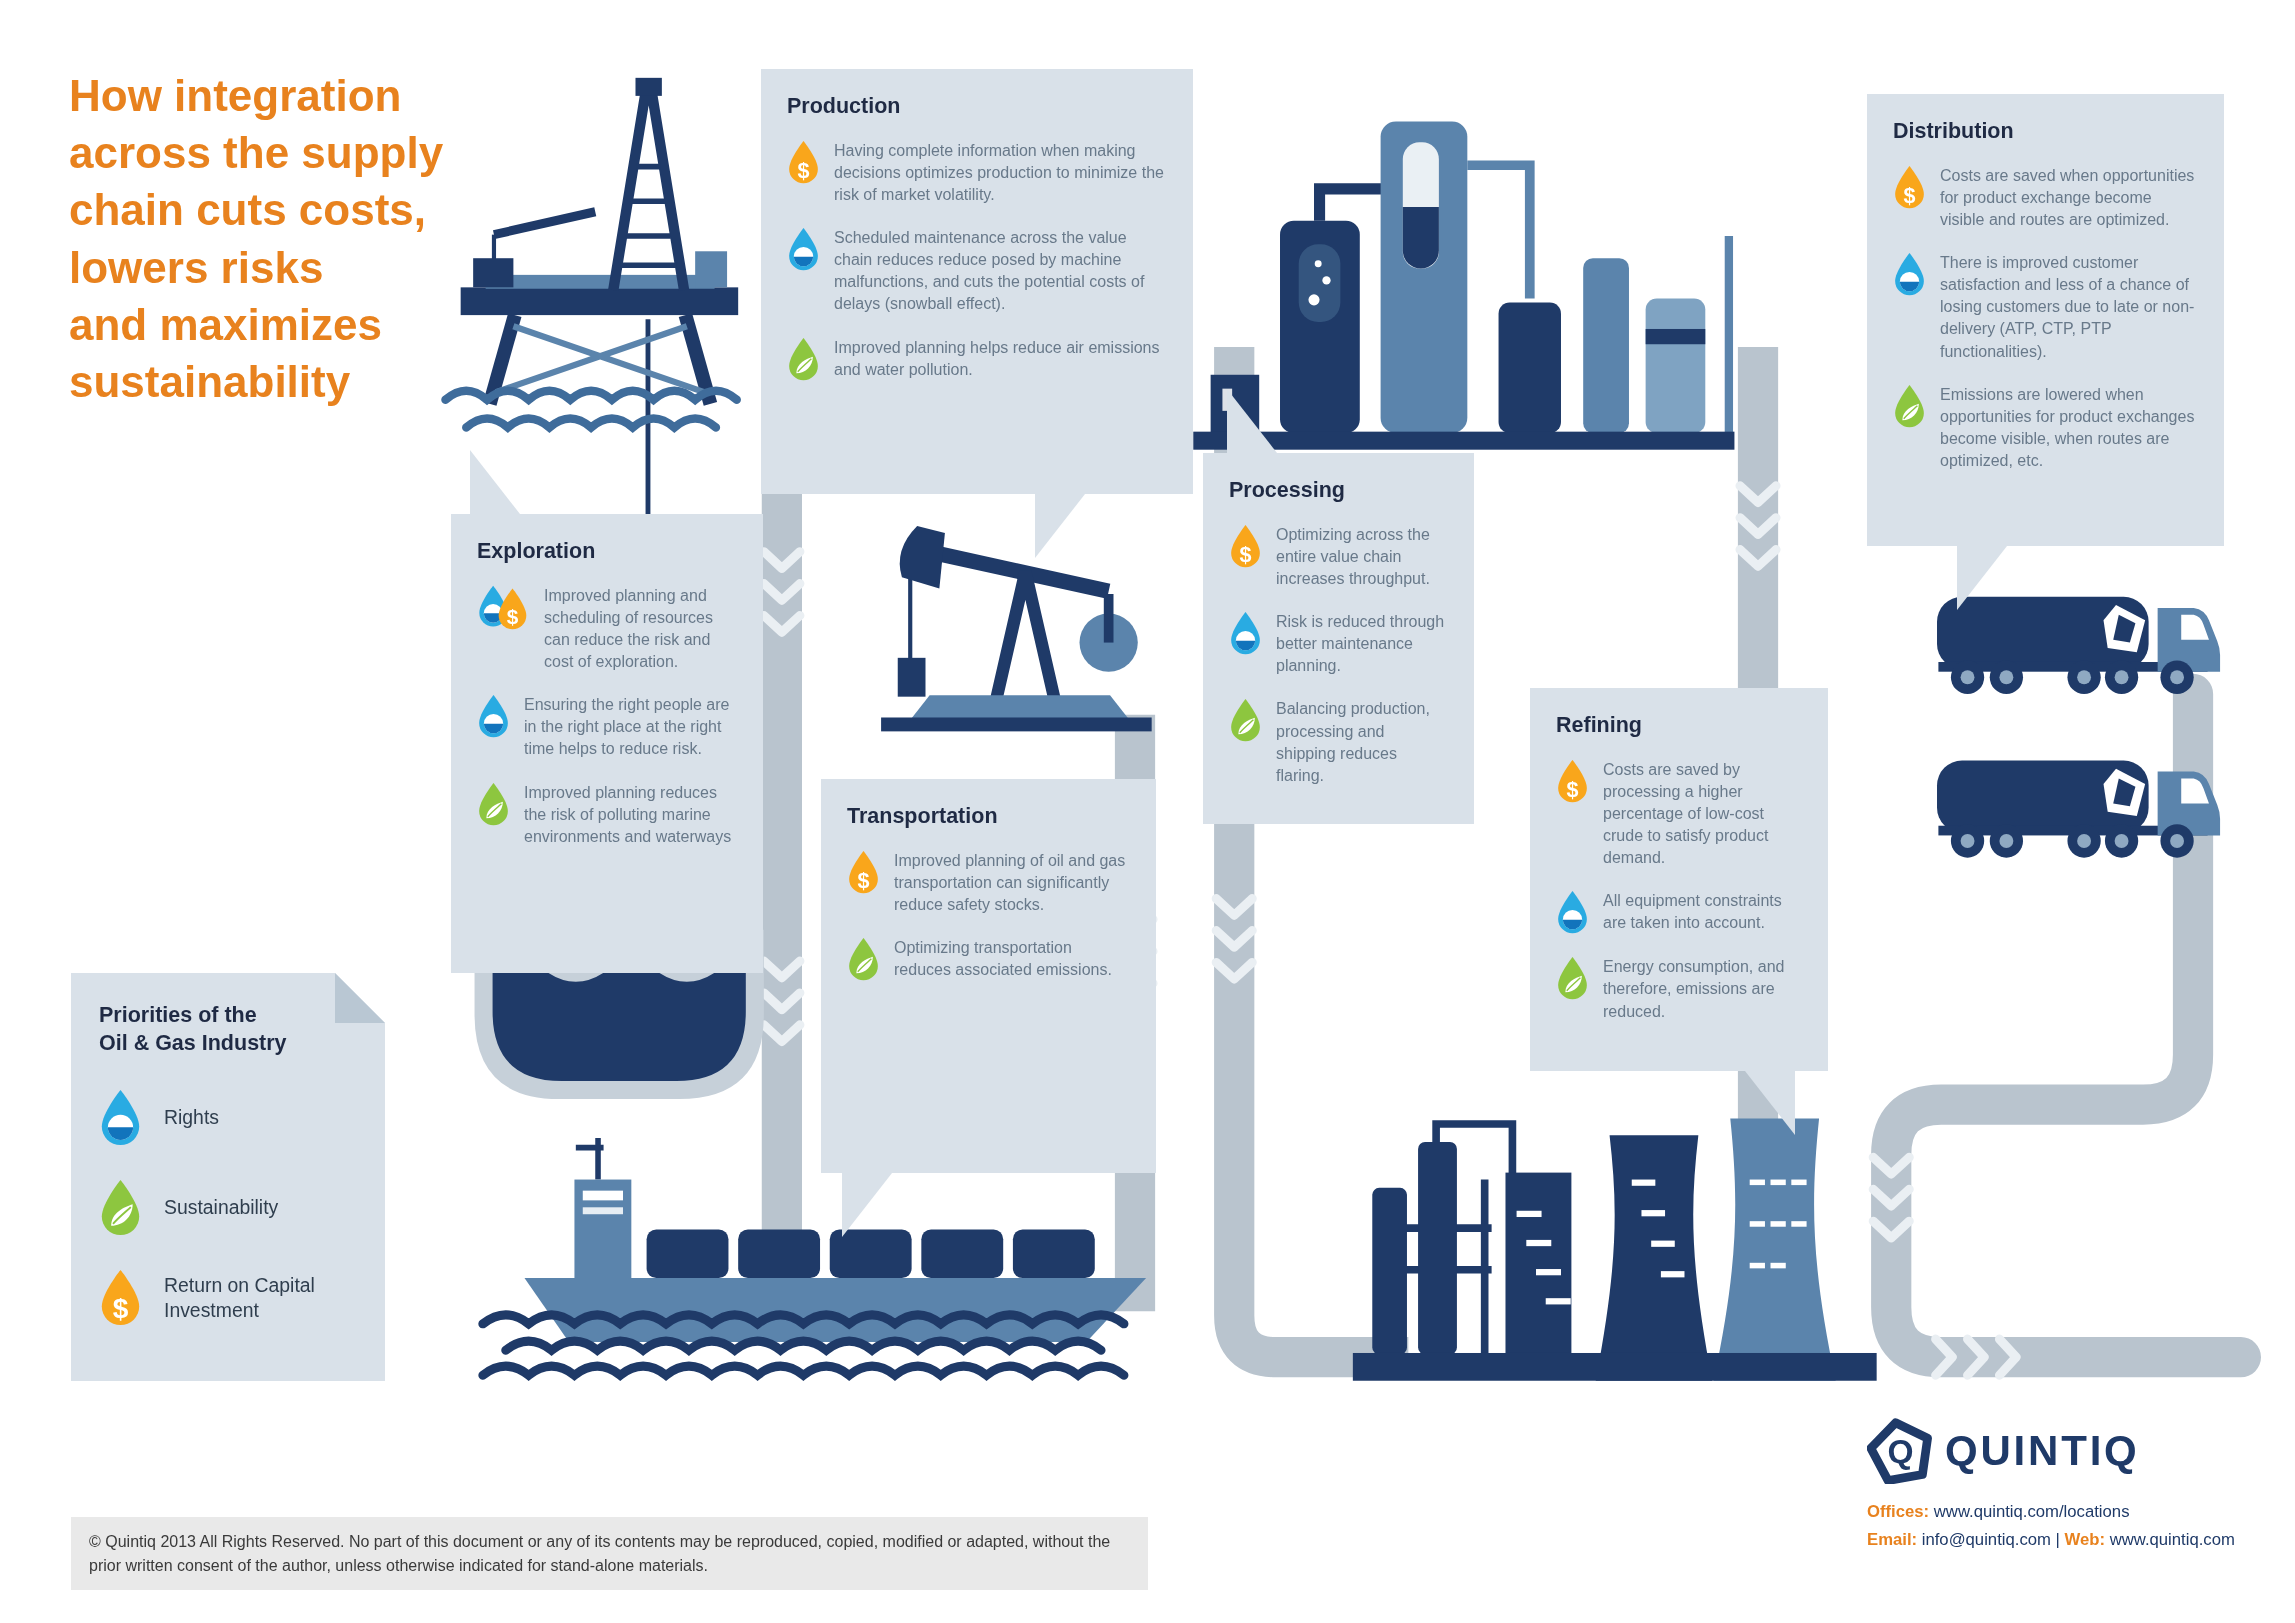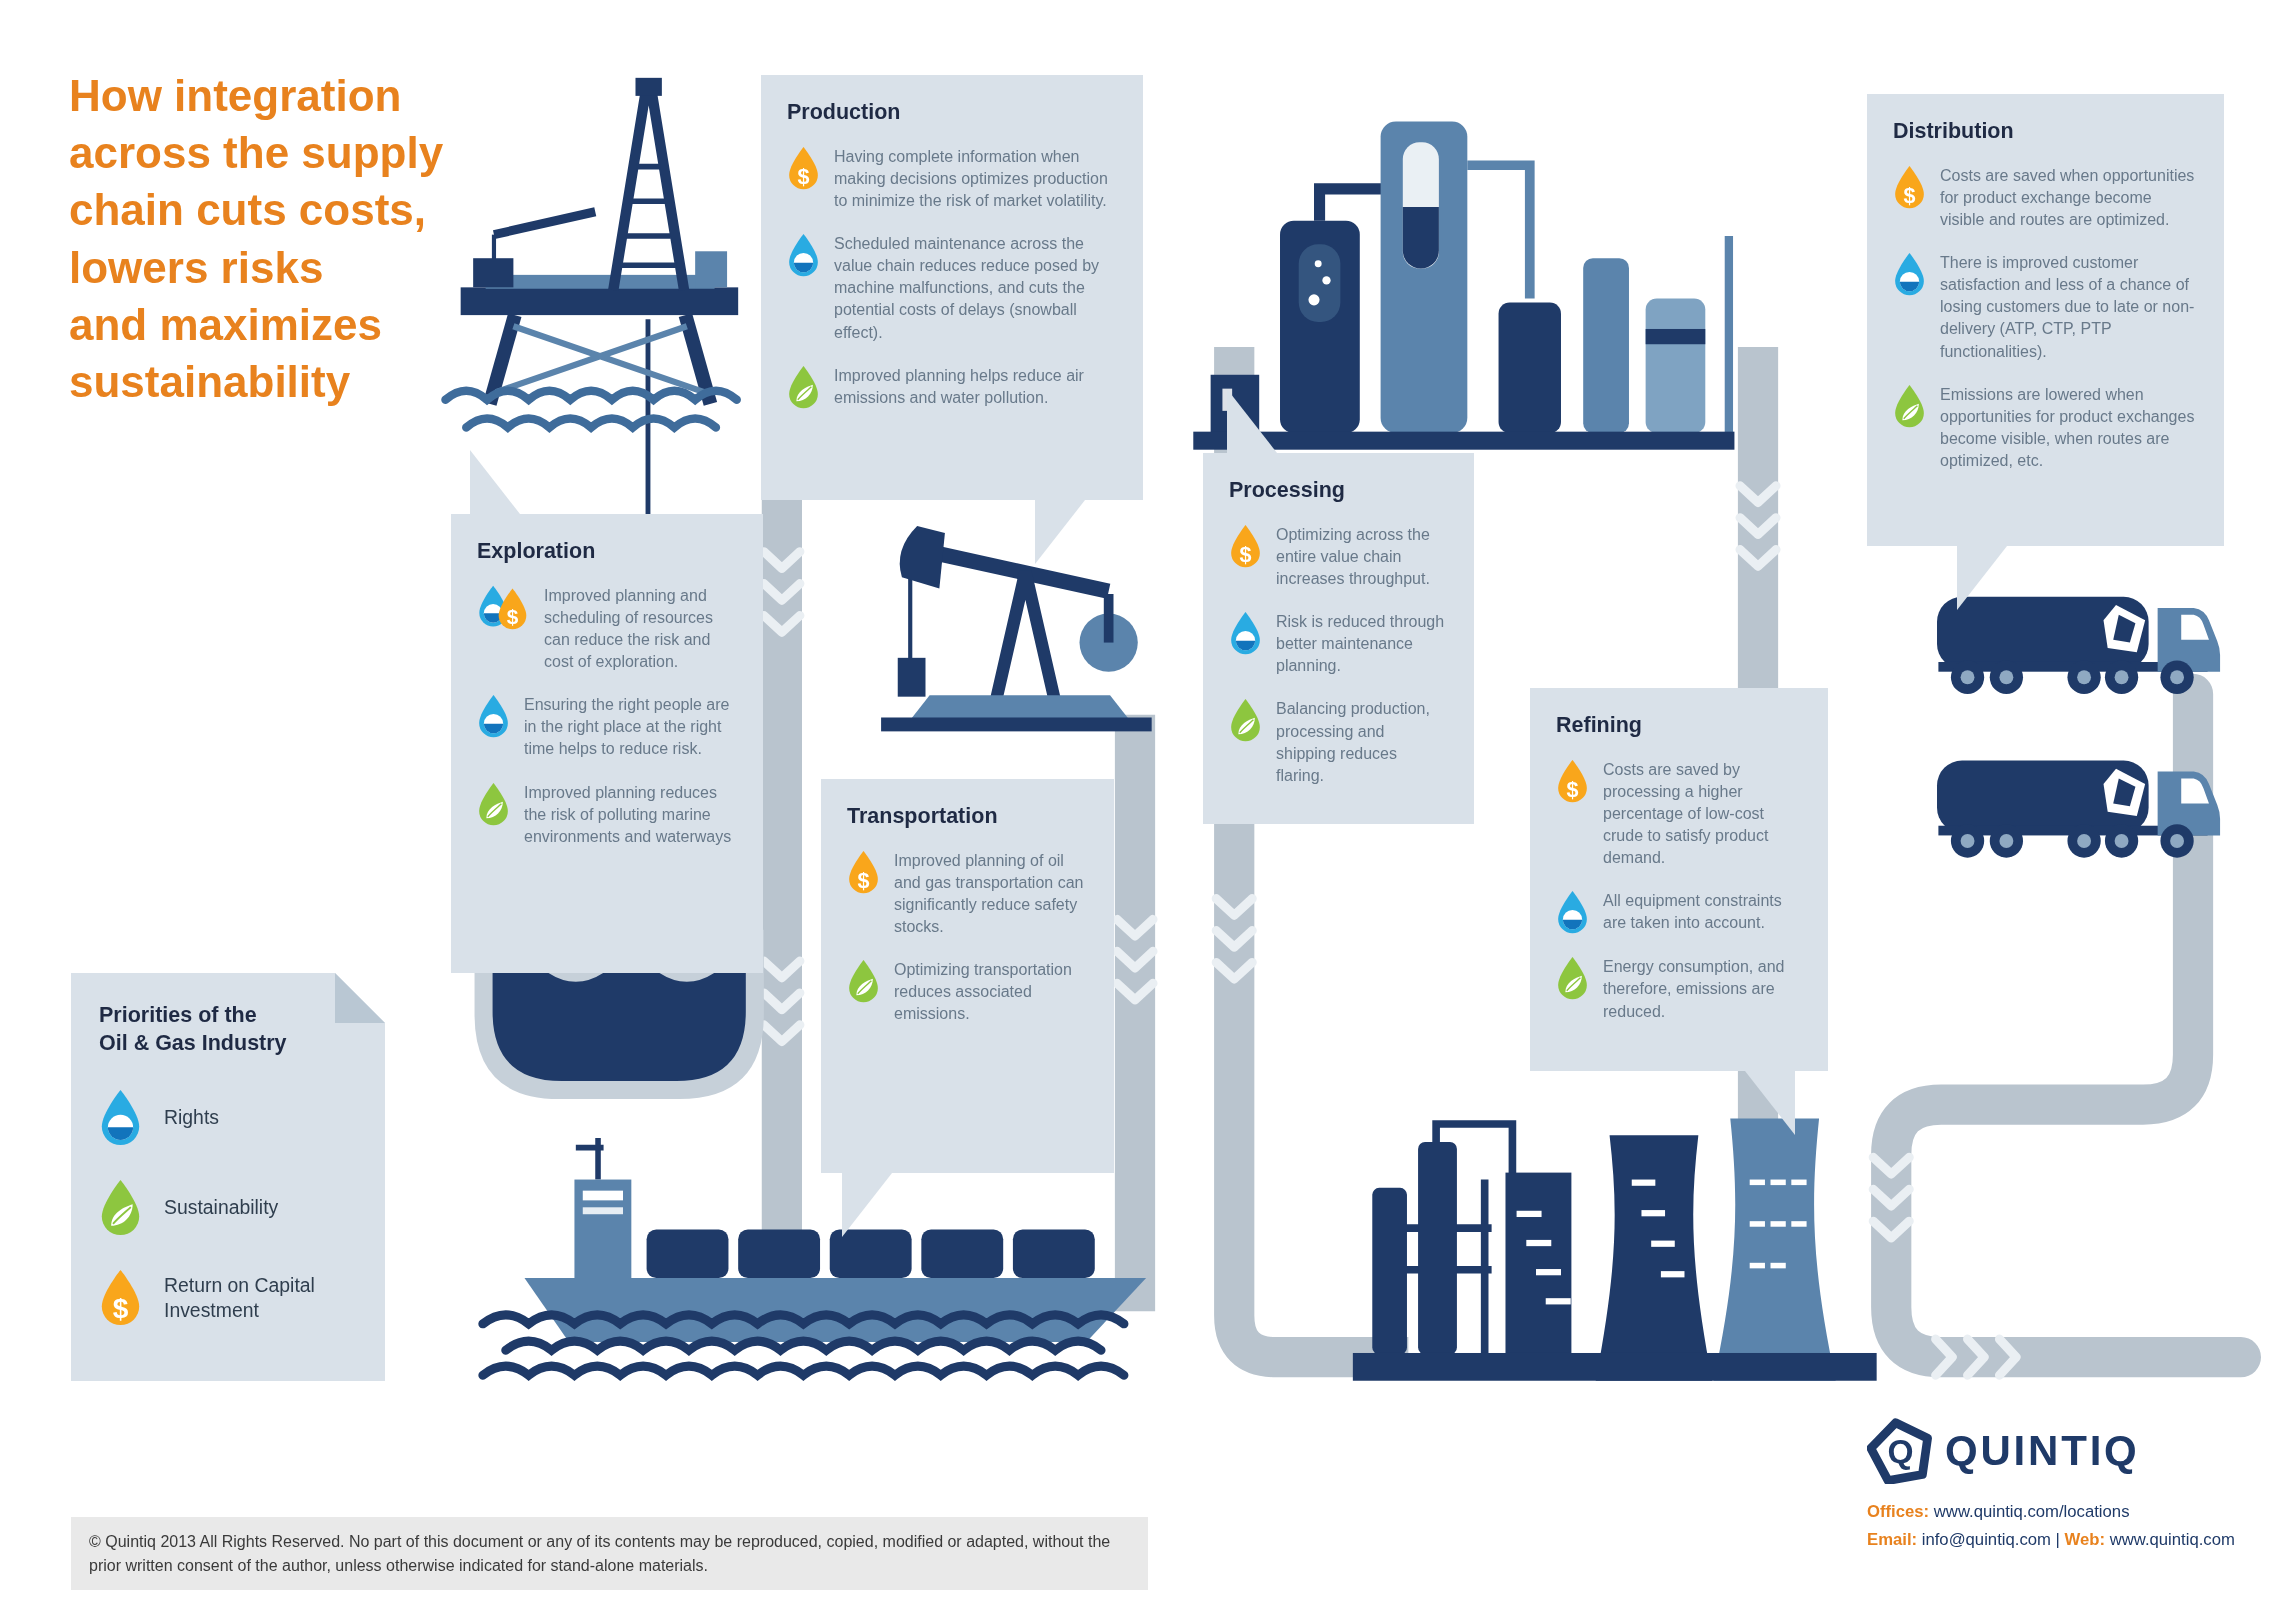--- a/index.html
+++ b/index.html
@@ -15,24 +15,24 @@
            font-size:44px; line-height:1.30; font-weight:bold; color:#E8821E; }
 
   
   .callout { position:absolute; background:#D9E1E9; padding:25px 26px; }
   .callout h2 { font-size:21.5px; font-weight:bold; color:#1F2A44; }
   .item { display:flex; gap:14px; margin-top:21px; align-items:flex-start; }
   .item .txt { font-size:16px; line-height:1.38; color:#68798A; }
   .icon { width:33px; height:45px; flex:0 0 auto; }
   .icon.combo { width:53px; height:47px; }
 
-  .co-production     { left:761px; top:75px;  width:382px; min-height:425px; }
+  .co-production     { left:761px; top:69px;  width:432px; min-height:425px; }
   .co-exploration    { left:451px;  top:514px;  width:312px; min-height:459px; }
   .co-processing     { left:1203px; top:453px;  width:271px; min-height:371px; }
-  .co-transportation { left:821px; top:779px; width:293px; min-height:394px; }
+  .co-transportation { left:821px; top:779px; width:335px; min-height:394px; }
   .co-refining       { left:1530px; top:688px;  width:298px; min-height:383px; }
   .co-distribution   { left:1867px; top:94px;  width:357px; min-height:452px; }
 
   .ptr { position:absolute; width:0; height:0; }
   .ptr-prod  { left:274px; bottom:-64px; border-top:64px solid #D9E1E9; border-right:50px solid transparent; }
   .ptr-expl  { left:19.4px;  top:-64px;    border-bottom:64px solid #D9E1E9; border-right:50px solid transparent; }
   .ptr-proc  { left:23.6px;  top:-64px;    border-bottom:64px solid #D9E1E9; border-right:50px solid transparent; }
   .ptr-trans { left:21px;  bottom:-64px; border-top:64px solid #D9E1E9; border-right:50px solid transparent; }
   .ptr-refi  { right:33px; bottom:-64px; border-top:64px solid #D9E1E9; border-left:50px solid transparent; }
   .ptr-dist  { left:90px; bottom:-64px; border-top:64px solid #D9E1E9; border-right:50px solid transparent; }

